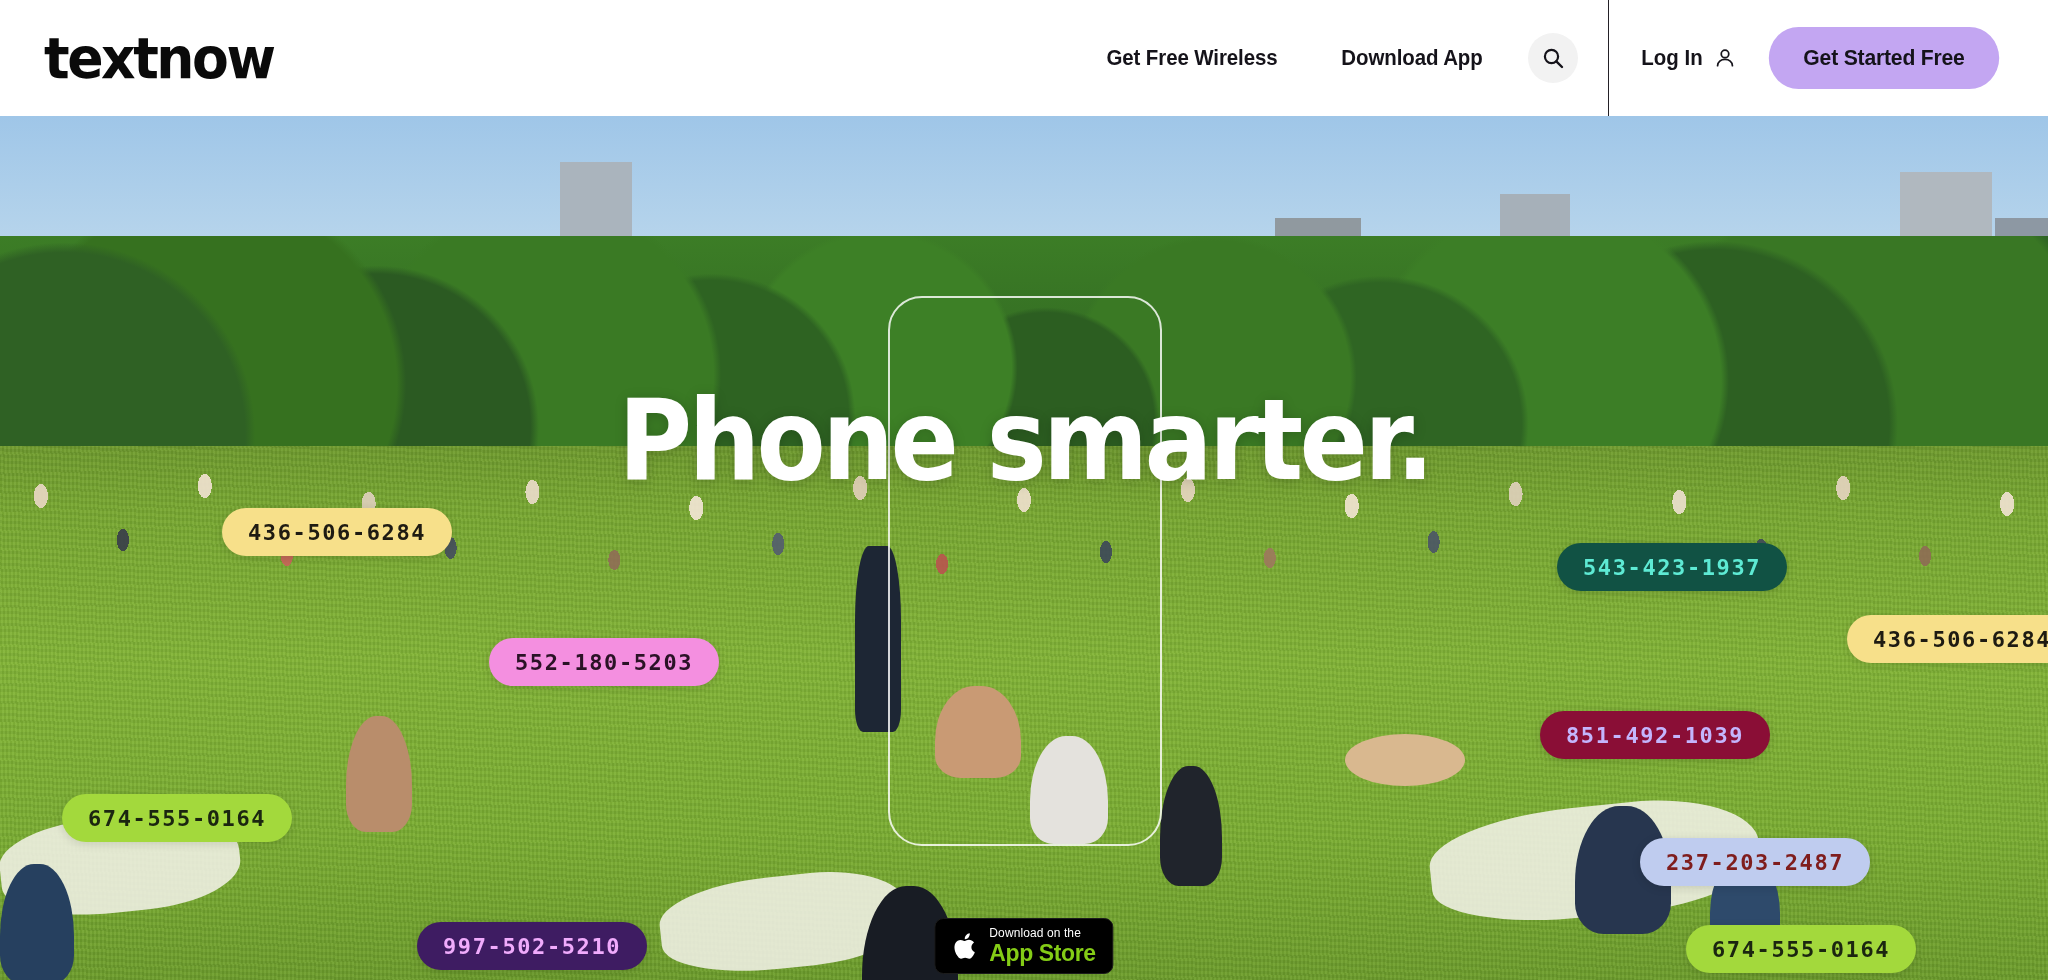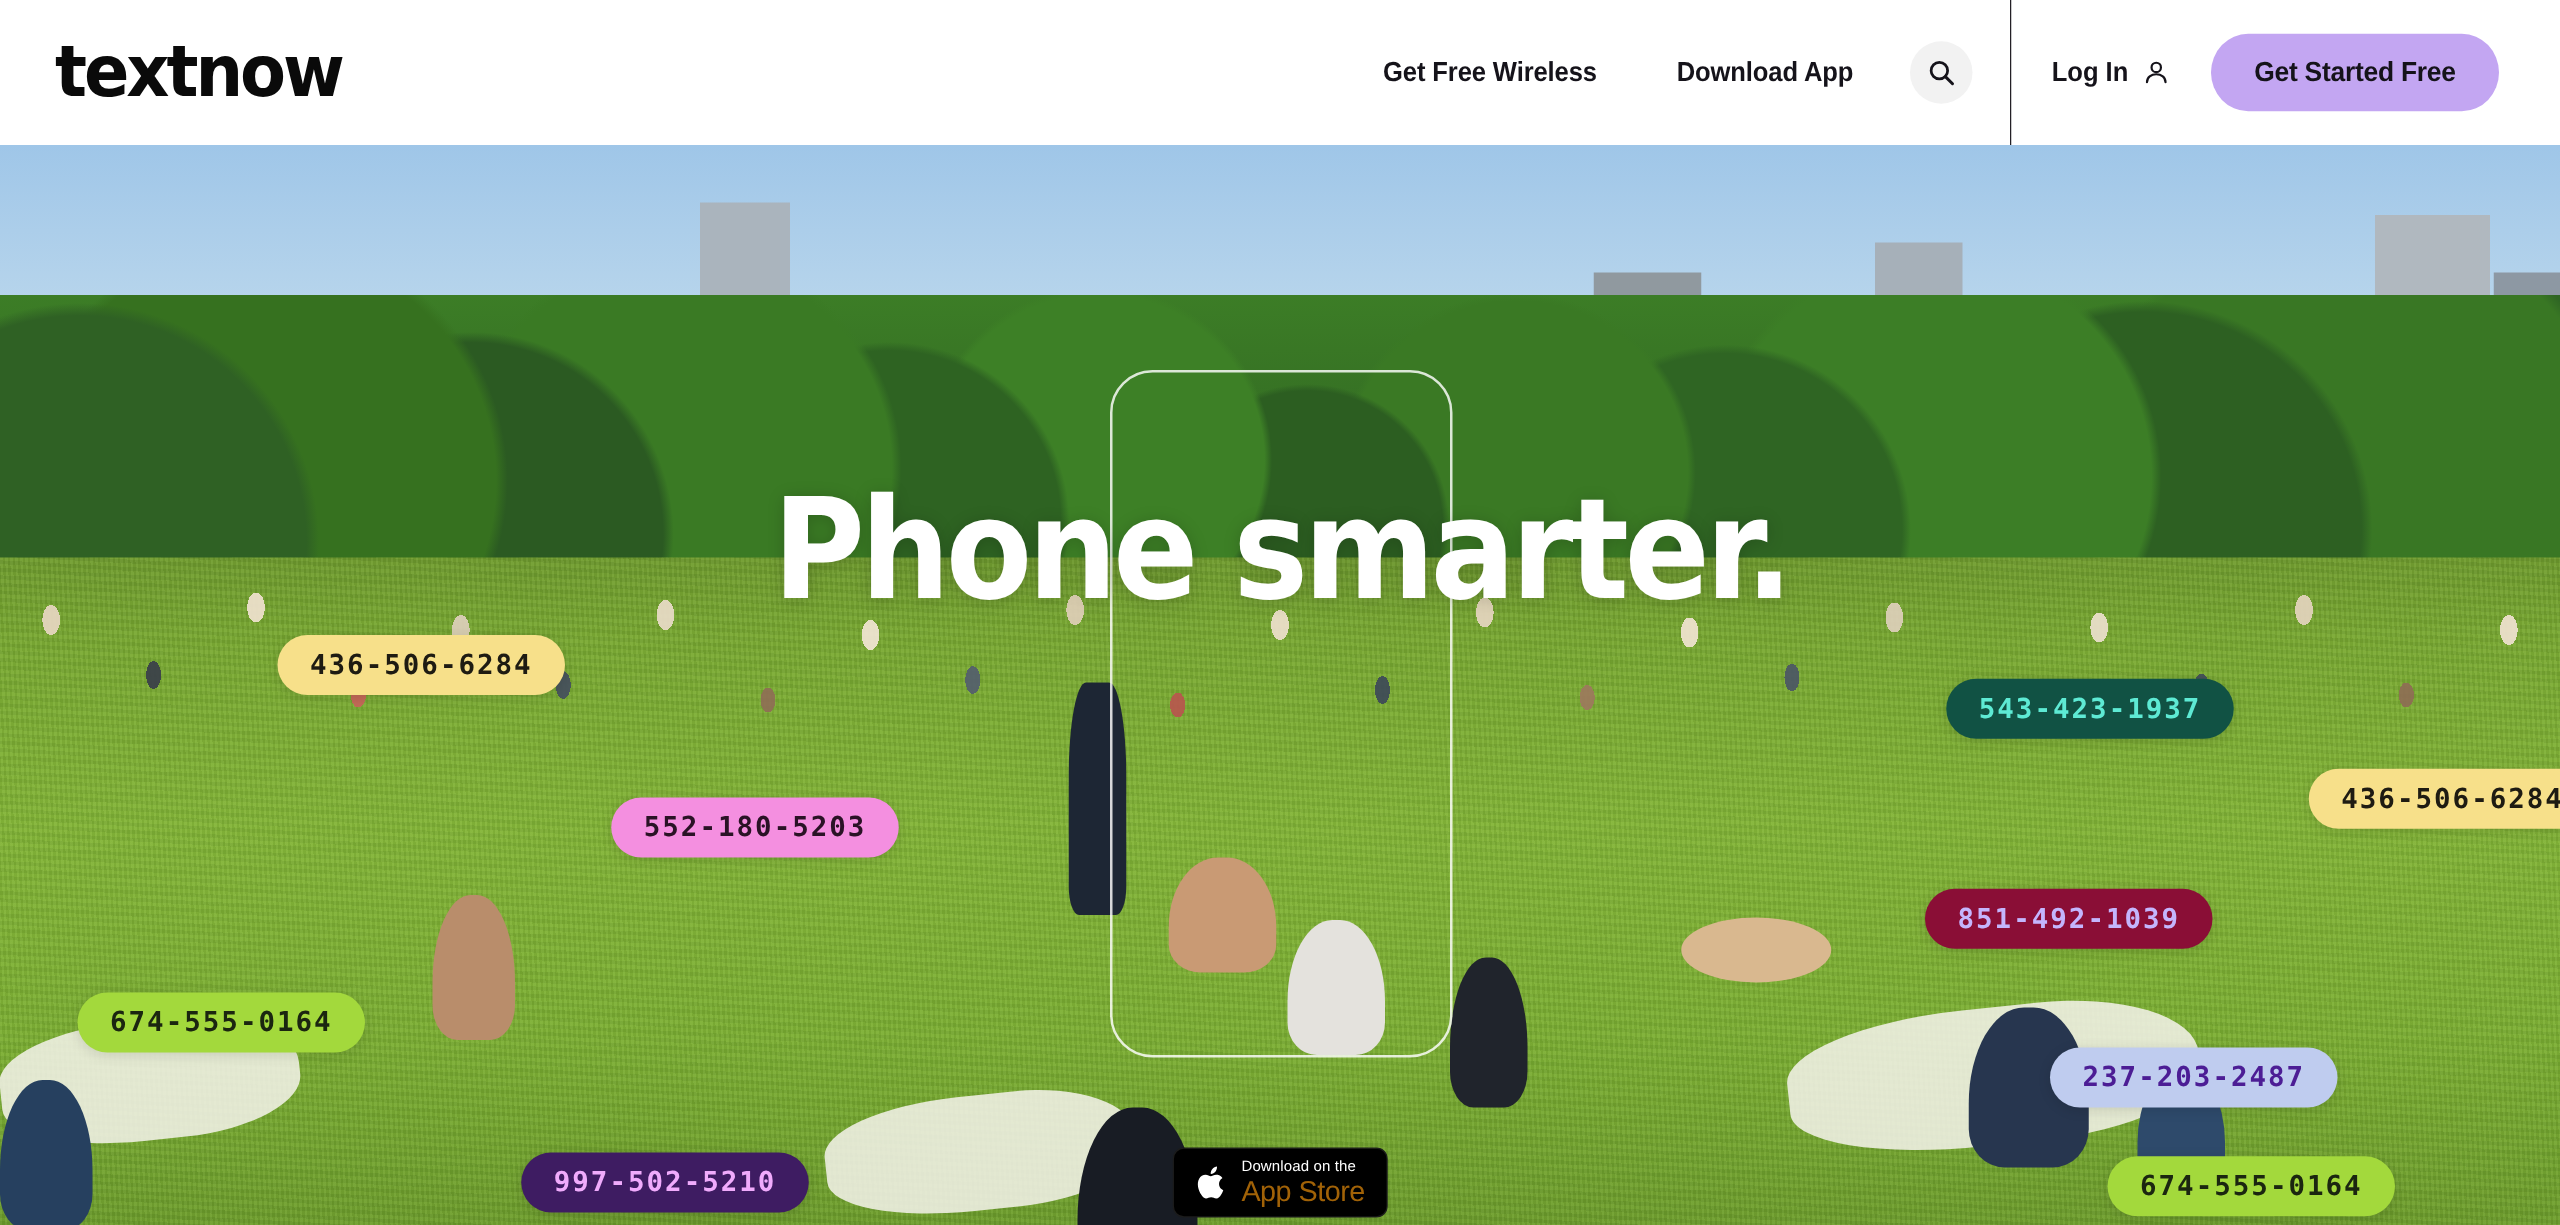--- a/index.html
+++ b/index.html
@@ -313,24 +313,24 @@
   }
   .badge-txt { display: flex; flex-direction: column; justify-content: center; line-height: 1.05; }
   .badge-small {
     color: #ffffff;
     font-size: 12px;
     font-family: "Liberation Sans", sans-serif;
     letter-spacing: .1px;
   }
   .badge-small.caps { font-size: 11px; letter-spacing: .7px; font-weight: 700; }
   .badge-big {
-    color: #a16207;
+    color: #84cc16;
     font-size: 23px;
     font-family: "Liberation Sans", sans-serif;
-    font-weight: 400;
+    font-weight: 700;
     letter-spacing: -.4px;
     margin-top: 1px;
   }
   .ms-grid {
     display: grid;
     grid-template-columns: 14px 14px;
     grid-template-rows: 14px 14px;
     gap: 2.5px;
   }
   .ms-grid i { display: block; }
@@ -420,21 +420,21 @@
     </div>
 
     <div id="pill-layer">
         <div class="pill" style="left: 222px; top: 392px; background: rgb(247, 224, 138); color: rgb(30, 27, 18);">436-506-6284</div>
         <div class="pill" style="left: 489px; top: 522px; background: rgb(244, 143, 224); color: rgb(42, 18, 38);">552-180-5203</div>
         <div class="pill" style="left: 62px; top: 678px; background: rgb(163, 217, 60); color: rgb(27, 38, 16);">674-555-0164</div>
         <div class="pill" style="left: 417px; top: 806px; background: rgb(62, 28, 98); color: #f0abfc;">997-502-5210</div>
         <div class="pill" style="left: 1557px; top: 427px; background: rgb(17, 82, 68); color: #5eead4;">543-423-1937</div>
         <div class="pill" style="left: 1847px; top: 499px; background: rgb(247, 224, 138); color: rgb(30, 27, 18);">436-506-6284</div>
         <div class="pill" style="left: 1540px; top: 595px; background: rgb(138, 14, 54); color: #c4b5fd;">851-492-1039</div>
-        <div class="pill" style="left: 1640px; top: 722px; background: rgb(191, 204, 239); color: #4c1d95;">237-203-2487</div>
+        <div class="pill" style="left: 1640px; top: 722px; background: rgb(191, 204, 239); color: #7f1d1d;">237-203-2487</div>
         <div class="pill" style="left: 1686px; top: 809px; background: rgb(163, 217, 60); color: rgb(27, 38, 16);">674-555-0164</div>
       </div>
 
     <div class="badges">
 
       <div class="badge">
         <svg width="26" height="31" viewBox="0 0 24 28">
           <path fill="#ffffff" d="M17.6 14.7c0-3 2.4-4.4 2.5-4.5-1.4-2-3.5-2.3-4.2-2.3-1.8-.2-3.5 1-4.4 1-.9 0-2.3-1-3.8-1-2 0-3.8 1.1-4.8 2.9-2 3.5-.5 8.8 1.5 11.6 1 1.4 2.1 3 3.6 2.9 1.5-.1 2-.9 3.8-.9 1.7 0 2.2.9 3.8.9 1.6 0 2.6-1.4 3.5-2.8 1.1-1.6 1.6-3.2 1.6-3.3-.1 0-3.1-1.2-3.1-4.5z"></path>
           <path fill="#ffffff" d="M14.9 5.6c.8-1 1.3-2.4 1.2-3.8-1.2 0-2.6.8-3.4 1.8-.8.9-1.4 2.3-1.2 3.6 1.3.1 2.6-.7 3.4-1.6z"></path>
         </svg>

